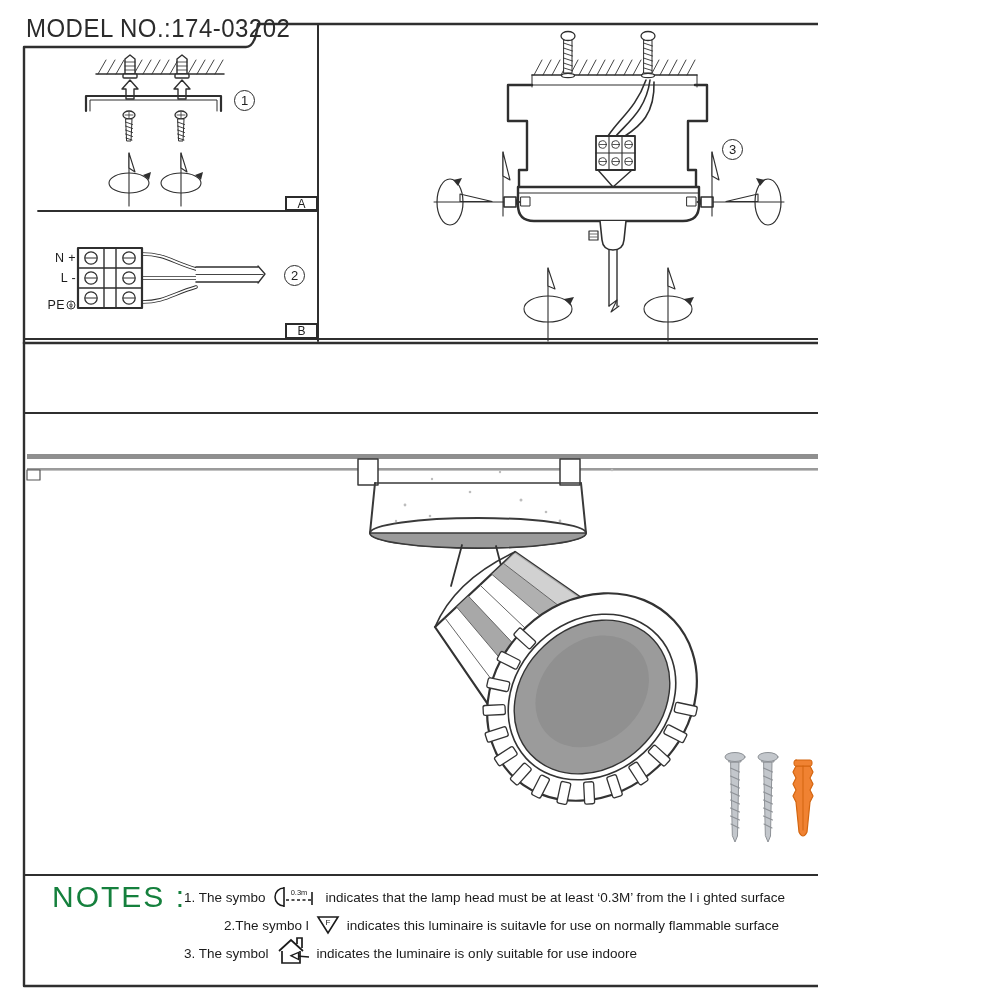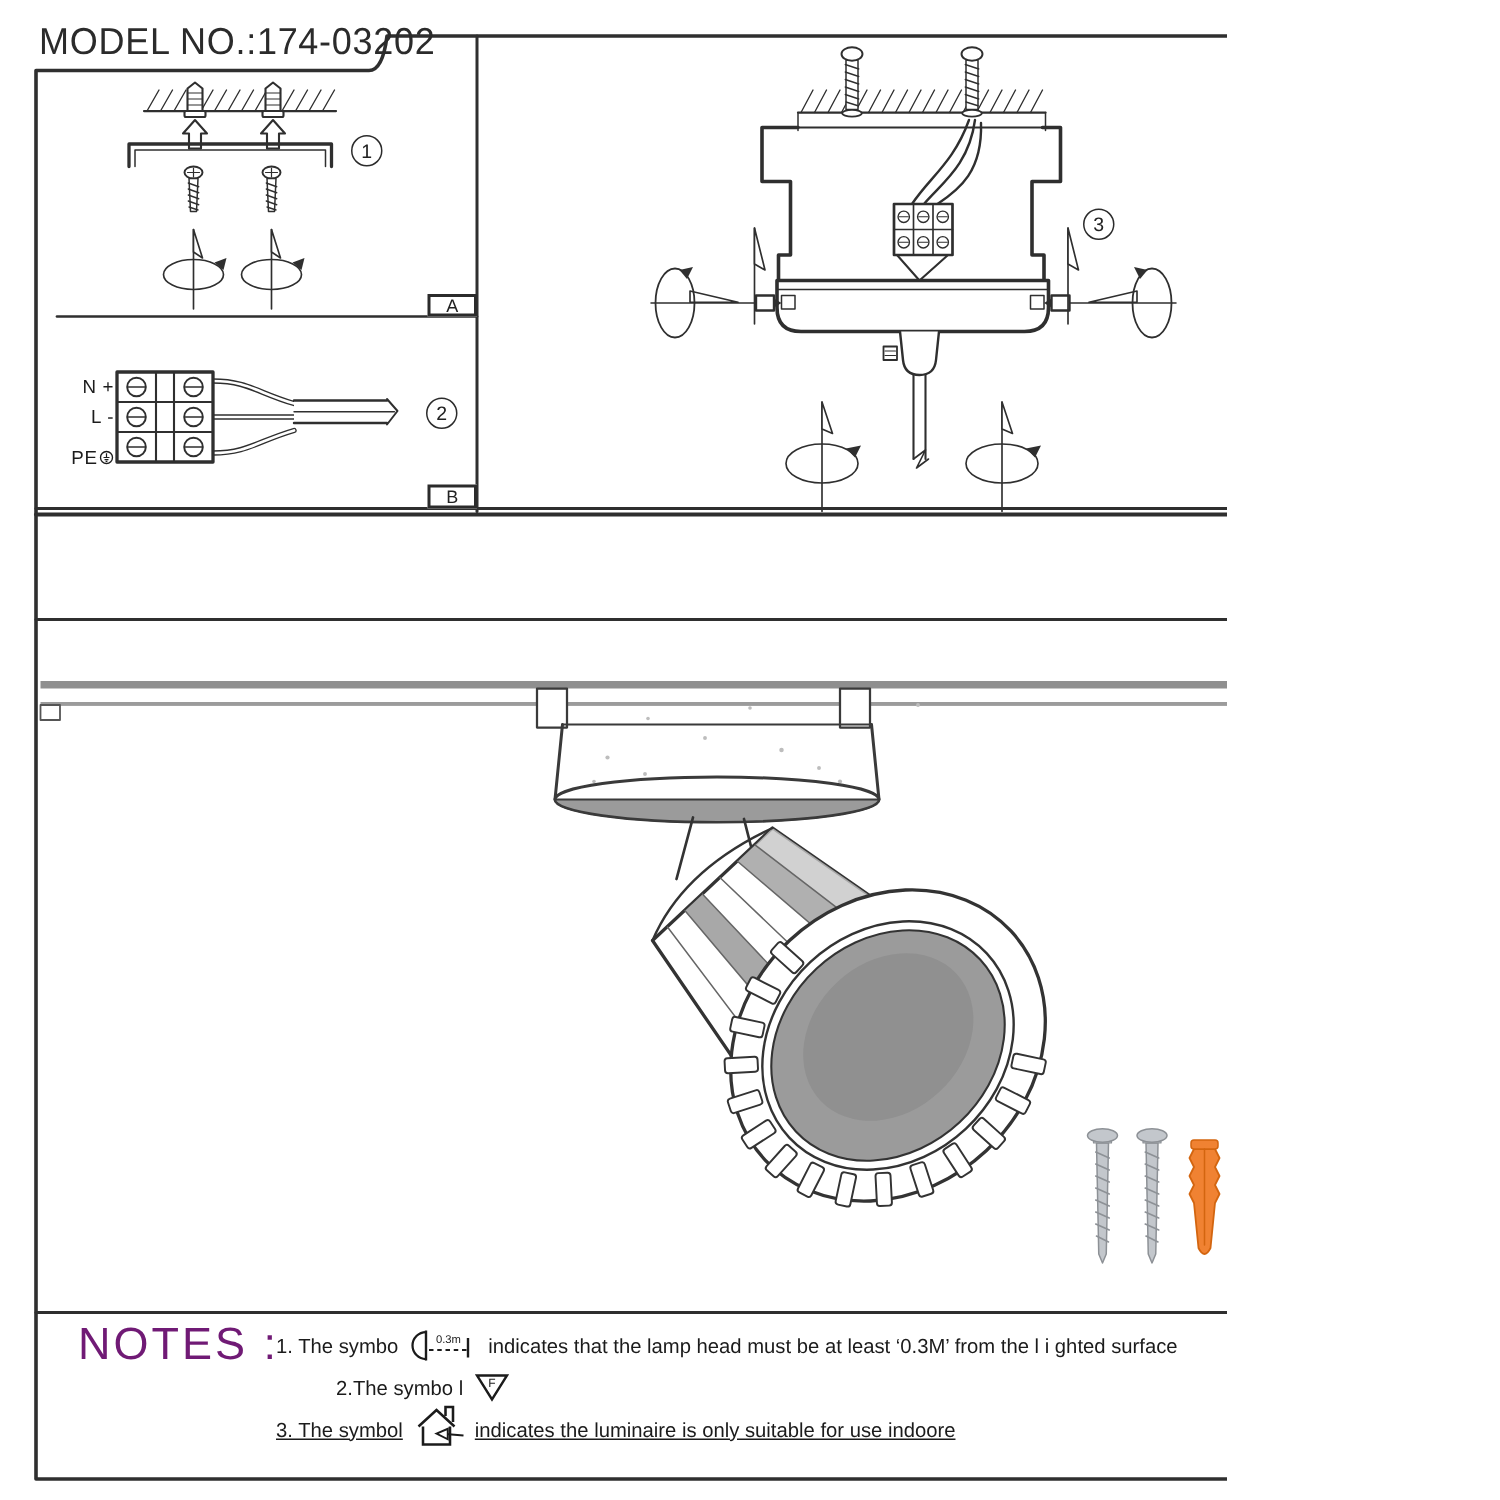--- a/index.html
+++ b/index.html
@@ -10,21 +10,21 @@
   .abs{position:absolute;}
   #model-title{left:26px;top:14px;font-size:25px;letter-spacing:.5px;color:#2b2b2b;
                font-family:"Liberation Sans",sans-serif;transform:scaleX(.96);transform-origin:left;}
   .corner-box{border:2px solid #2b2b2b;background:#fff;display:flex;align-items:center;
               justify-content:center;font-size:12px;color:#222;box-sizing:border-box;}
   .step-circle{width:21px;height:21px;border:1.6px solid #2b2b2b;border-radius:50%;
                display:flex;align-items:center;justify-content:center;font-size:13px;
                background:#fff;box-sizing:border-box;}
   .term-label{font-size:12.5px;color:#1c1c1c;display:flex;align-items:center;
               justify-content:flex-end;letter-spacing:.4px;white-space:nowrap;}
-  #notes-heading{left:52px;top:880px;font-size:30px;letter-spacing:2px;color:#701a75;}
+  #notes-heading{left:52px;top:880px;font-size:30px;letter-spacing:2px;color:#15803d;}
   .note-row{left:184px;height:26px;display:flex;align-items:center;gap:7px;
             font-size:13.5px;color:#1b1b1b;white-space:nowrap;}
   .note-icon{flex:0 0 auto;}
 </style>
 </head>
 <body>
 
 <div id="page">
 
   <svg id="linework" width="1000" height="1000" viewBox="0 0 1000 1000">
@@ -374,23 +374,24 @@
     </svg>
     <span>indicates that the lamp head must be at least ‘0.3M’ from the l i ghted surface</span>
   </div>
 
   <div class="note-row abs" style="top:912px;margin-left:40px;">
     <span>2.The symbo l</span>
     <svg class="note-icon" width="24" height="20" viewBox="0 0 24 20">
       <polygon points="2,2 22,2 12,18" fill="none" stroke="#1b1b1b" stroke-width="1.6"></polygon>
       <text x="12" y="9.5" text-anchor="middle" font-size="8" fill="#1b1b1b" font-family="Liberation Sans, sans-serif">F</text>
     </svg>
+    <span>indicates this luminaire is suitavle for use on normally flammable surface</span>
   </div>
 
-  <div class="note-row abs" style="top:940px;text-decoration:underline;">
+  <div class="note-row abs" style="top:940px;">
     <span>3. The symbol</span>
     <svg class="note-icon" width="34" height="30" viewBox="0 0 34 30" style="margin-top:-4px;">
       <path d="M3,15 L15,4 L27,15" fill="none" stroke="#1b1b1b" stroke-width="1.7"></path>
       <path d="M21,8 V2 H26 V12" fill="none" stroke="#1b1b1b" stroke-width="1.7"></path>
       <path d="M6,15 V27 H24 V15" fill="none" stroke="#1b1b1b" stroke-width="1.7"></path>
       <line x1="33" y1="21" x2="21" y2="20" stroke="#1b1b1b" stroke-width="1.5"></line>
       <polygon points="15,19.7 22.5,16.5 22.5,23.5" fill="#fff" stroke="#1b1b1b" stroke-width="1.3"></polygon>
     </svg>
     <span>indicates the luminaire is only suitable for use indoore</span>
   </div>

